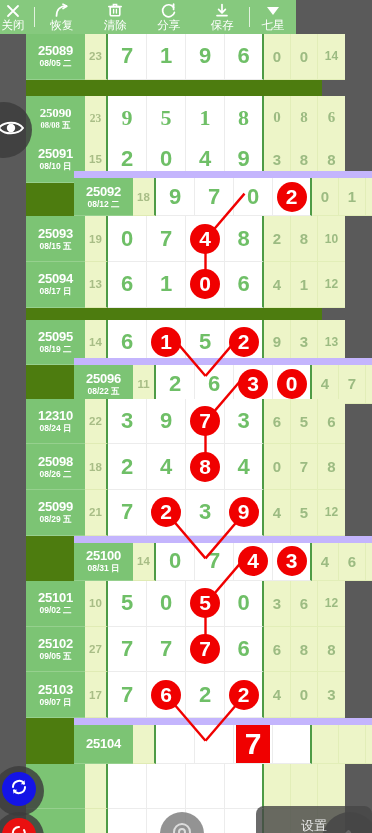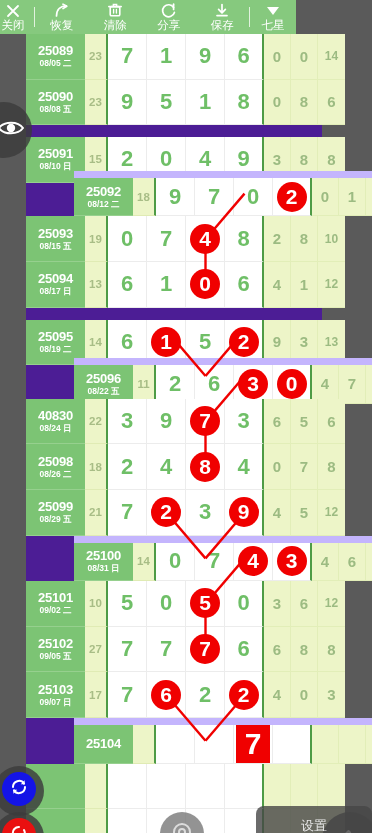--- a/index.html
+++ b/index.html
@@ -25,21 +25,21 @@
   .tb-ico svg { display: block; }
   .tb-lab { font-size: 11.5px; line-height: 13px; color: #ffffff; white-space: nowrap; }
   .tb-sep { width: 1px; height: 20px; background: rgba(255,255,255,.75); flex: 0 0 1px; }
   .tb-first { flex: 0 0 42px; margin-left: -8px; }
   .tb-last { flex: 0 0 46px; }
 
   
   .grid {
     position: absolute; left: 26px; top: 34px;
     width: 296px; height: 799px;
-    background: #4c1d95;
+    background: #4d7c0f;
   }
   .row {
     position: relative; height: 45.6px; width: 320px;
     display: flex; align-items: stretch;
   }
   .row.gstart { border-top: 7px solid #c4b5fd; margin-left: 48px; }
 
   .c-id {
     width: 59px; flex: 0 0 59px;
     background: #7cc474;
@@ -252,21 +252,21 @@
         </div>
         <div class="c-sum">23</div>
         <div class="c-num">7</div>
         <div class="c-num">1</div>
         <div class="c-num">9</div>
         <div class="c-num last">6</div>
         <div class="c-tail">0</div>
         <div class="c-tail">0</div>
         <div class="c-tail w2 lastt">14</div>
       </div>
-      <div class="row" style="top: 0px;">
+      <div class="row" style="top: 16px; font-family: Liberation Serif, serif;">
         <div class="c-id">
           <div class="idn">25090</div>
           <div class="idd">08/08 五</div>
         </div>
         <div class="c-sum">23</div>
         <div class="c-num">9</div>
         <div class="c-num">5</div>
         <div class="c-num">1</div>
         <div class="c-num last">8</div>
         <div class="c-tail">0</div>
@@ -366,21 +366,21 @@
         </div>
         <div class="c-num last">
           <div class="mk">0</div>
         </div>
         <div class="c-tail">4</div>
         <div class="c-tail">7</div>
         <div class="c-tail lastt">9</div>
       </div>
       <div class="row" style="top: 0px;">
         <div class="c-id">
-          <div class="idn">40830</div>
+          <div class="idn">12310</div>
           <div class="idd">08/24 日</div>
         </div>
         <div class="c-sum">22</div>
         <div class="c-num">3</div>
         <div class="c-num">9</div>
         <div class="c-num">
           <div class="mk">7</div>
         </div>
         <div class="c-num last">3</div>
         <div class="c-tail">6</div>

